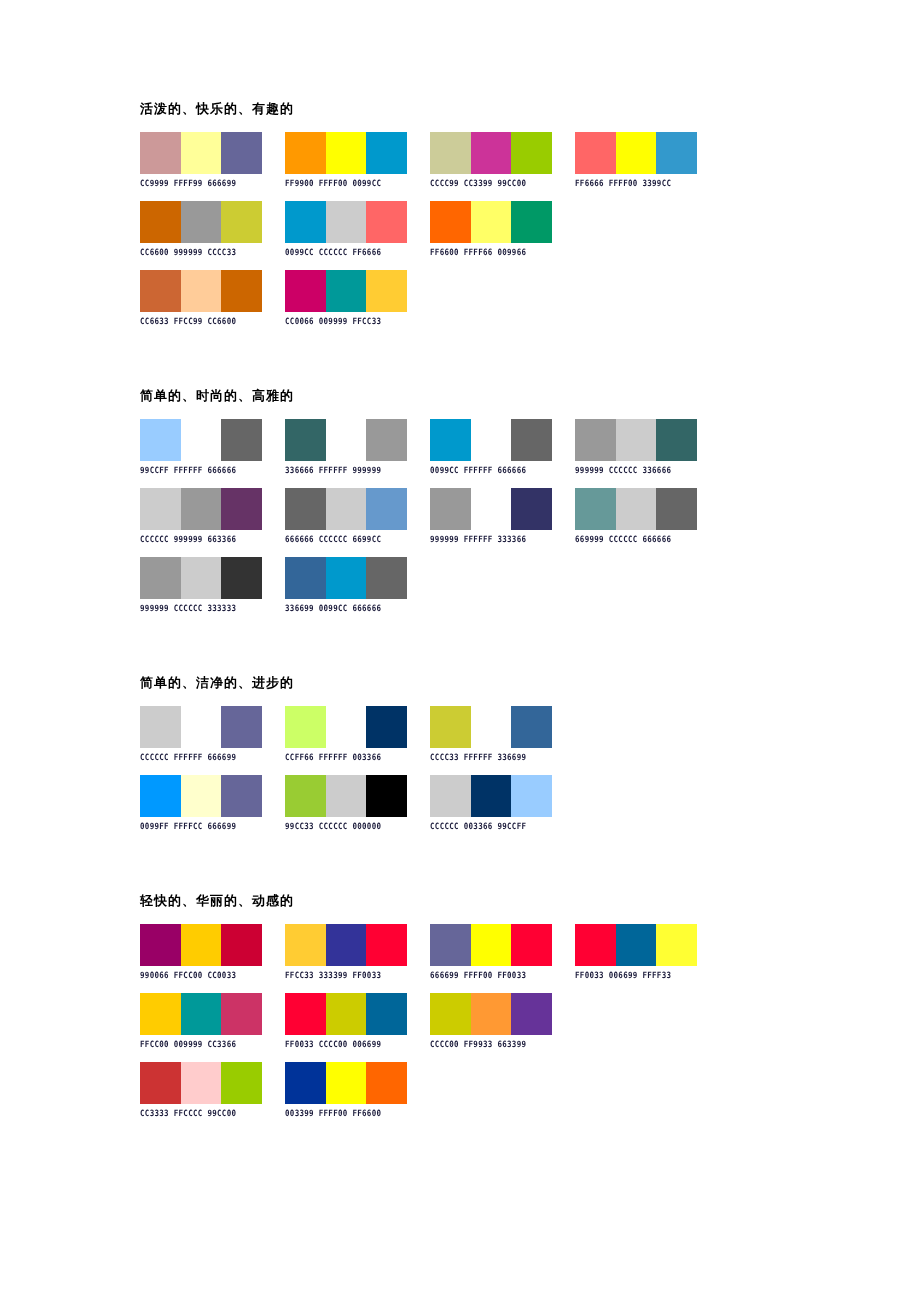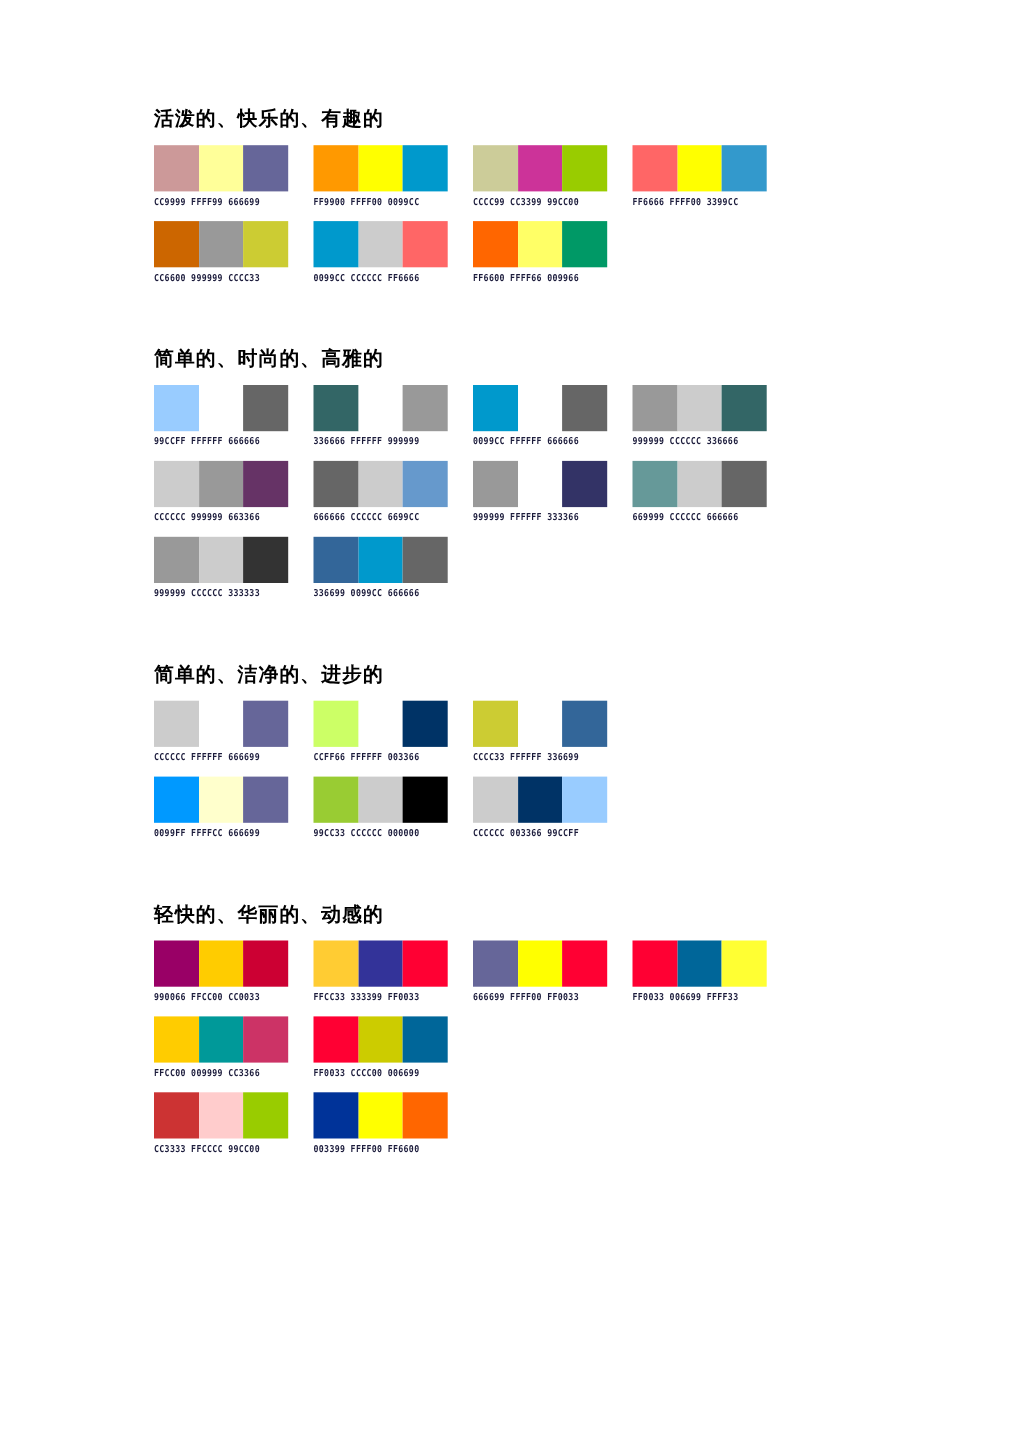--- a/index.html
+++ b/index.html
@@ -26,21 +26,21 @@
     position: absolute;
     left: 140px;
     top: 100px;
     width: 700px;
   }
   .section {
     margin-bottom: 18px;
   }
   .section-title {
     font-family: "DejaVu Sans", "Liberation Sans", sans-serif;
-    font-size: 18px;
+    font-size: 13px;
     font-weight: bold;
     color: #000000;
     letter-spacing: 1px;
     margin: 0 0 14px 0;
     line-height: 18px;
     white-space: nowrap;
   }
   .grid-row {
     display: flex;
     flex-direction: row;
@@ -134,20 +134,38 @@
           </div>
           <div class="palette">
             <div class="swatches">
               <div class="swatch" style="background-color: rgb(255, 102, 0);"></div>
               <div class="swatch" style="background-color: rgb(255, 255, 102);"></div>
               <div class="swatch" style="background-color: rgb(0, 153, 102);"></div>
             </div>
             <div class="palette-label">FF6600 FFFF66 009966</div>
           </div>
         </div>
+        <div class="grid-row">
+          <div class="palette">
+            <div class="swatches">
+              <div class="swatch" style="background-color: rgb(204, 102, 51);"></div>
+              <div class="swatch" style="background-color: rgb(255, 204, 153);"></div>
+              <div class="swatch" style="background-color: rgb(204, 102, 0);"></div>
+            </div>
+            <div class="palette-label">CC6633 FFCC99 CC6600</div>
+          </div>
+          <div class="palette">
+            <div class="swatches">
+              <div class="swatch" style="background-color: rgb(204, 0, 102);"></div>
+              <div class="swatch" style="background-color: rgb(0, 153, 153);"></div>
+              <div class="swatch" style="background-color: rgb(255, 204, 51);"></div>
+            </div>
+            <div class="palette-label">CC0066 009999 FFCC33</div>
+          </div>
+        </div>
         <div class="sec-gap-1"></div>
       </div>
       <div class="section">
         <div class="section-title">简单的、时尚的、高雅的</div>
         <div class="grid-row">
           <div class="palette">
             <div class="swatches">
               <div class="swatch" style="background-color: rgb(153, 204, 255);"></div>
               <div class="swatch" style="background-color: rgb(255, 255, 255);"></div>
               <div class="swatch" style="background-color: rgb(102, 102, 102);"></div>
@@ -334,20 +352,28 @@
             </div>
             <div class="palette-label">FFCC00 009999 CC3366</div>
           </div>
           <div class="palette">
             <div class="swatches">
               <div class="swatch" style="background-color: rgb(255, 0, 51);"></div>
               <div class="swatch" style="background-color: rgb(204, 204, 0);"></div>
               <div class="swatch" style="background-color: rgb(0, 102, 153);"></div>
             </div>
             <div class="palette-label">FF0033 CCCC00 006699</div>
+          </div>
+          <div class="palette">
+            <div class="swatches">
+              <div class="swatch" style="background-color: rgb(204, 204, 0);"></div>
+              <div class="swatch" style="background-color: rgb(255, 153, 51);"></div>
+              <div class="swatch" style="background-color: rgb(102, 51, 153);"></div>
+            </div>
+            <div class="palette-label">CCCC00 FF9933 663399</div>
           </div>
         </div>
         <div class="grid-row">
           <div class="palette">
             <div class="swatches">
               <div class="swatch" style="background-color: rgb(204, 51, 51);"></div>
               <div class="swatch" style="background-color: rgb(255, 204, 204);"></div>
               <div class="swatch" style="background-color: rgb(153, 204, 0);"></div>
             </div>
             <div class="palette-label">CC3333 FFCCCC 99CC00</div>

